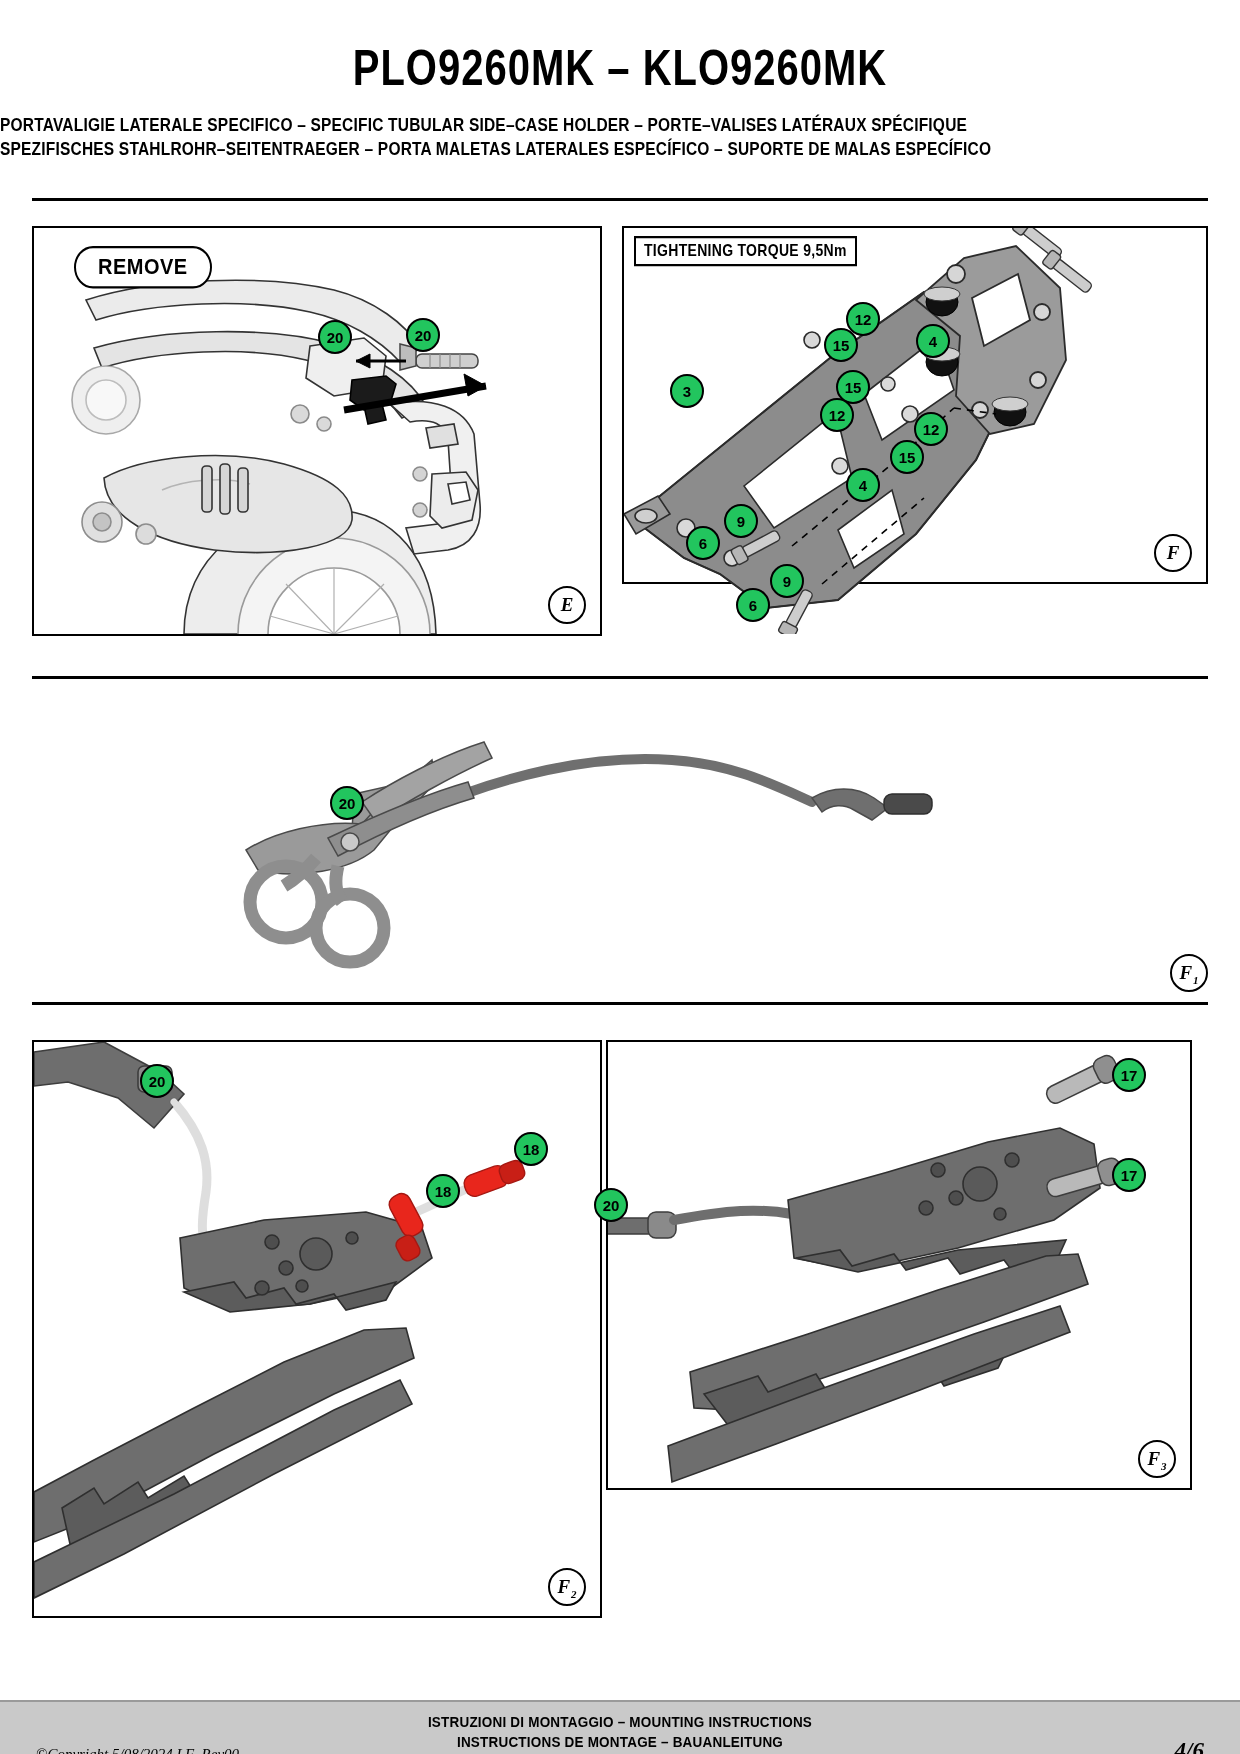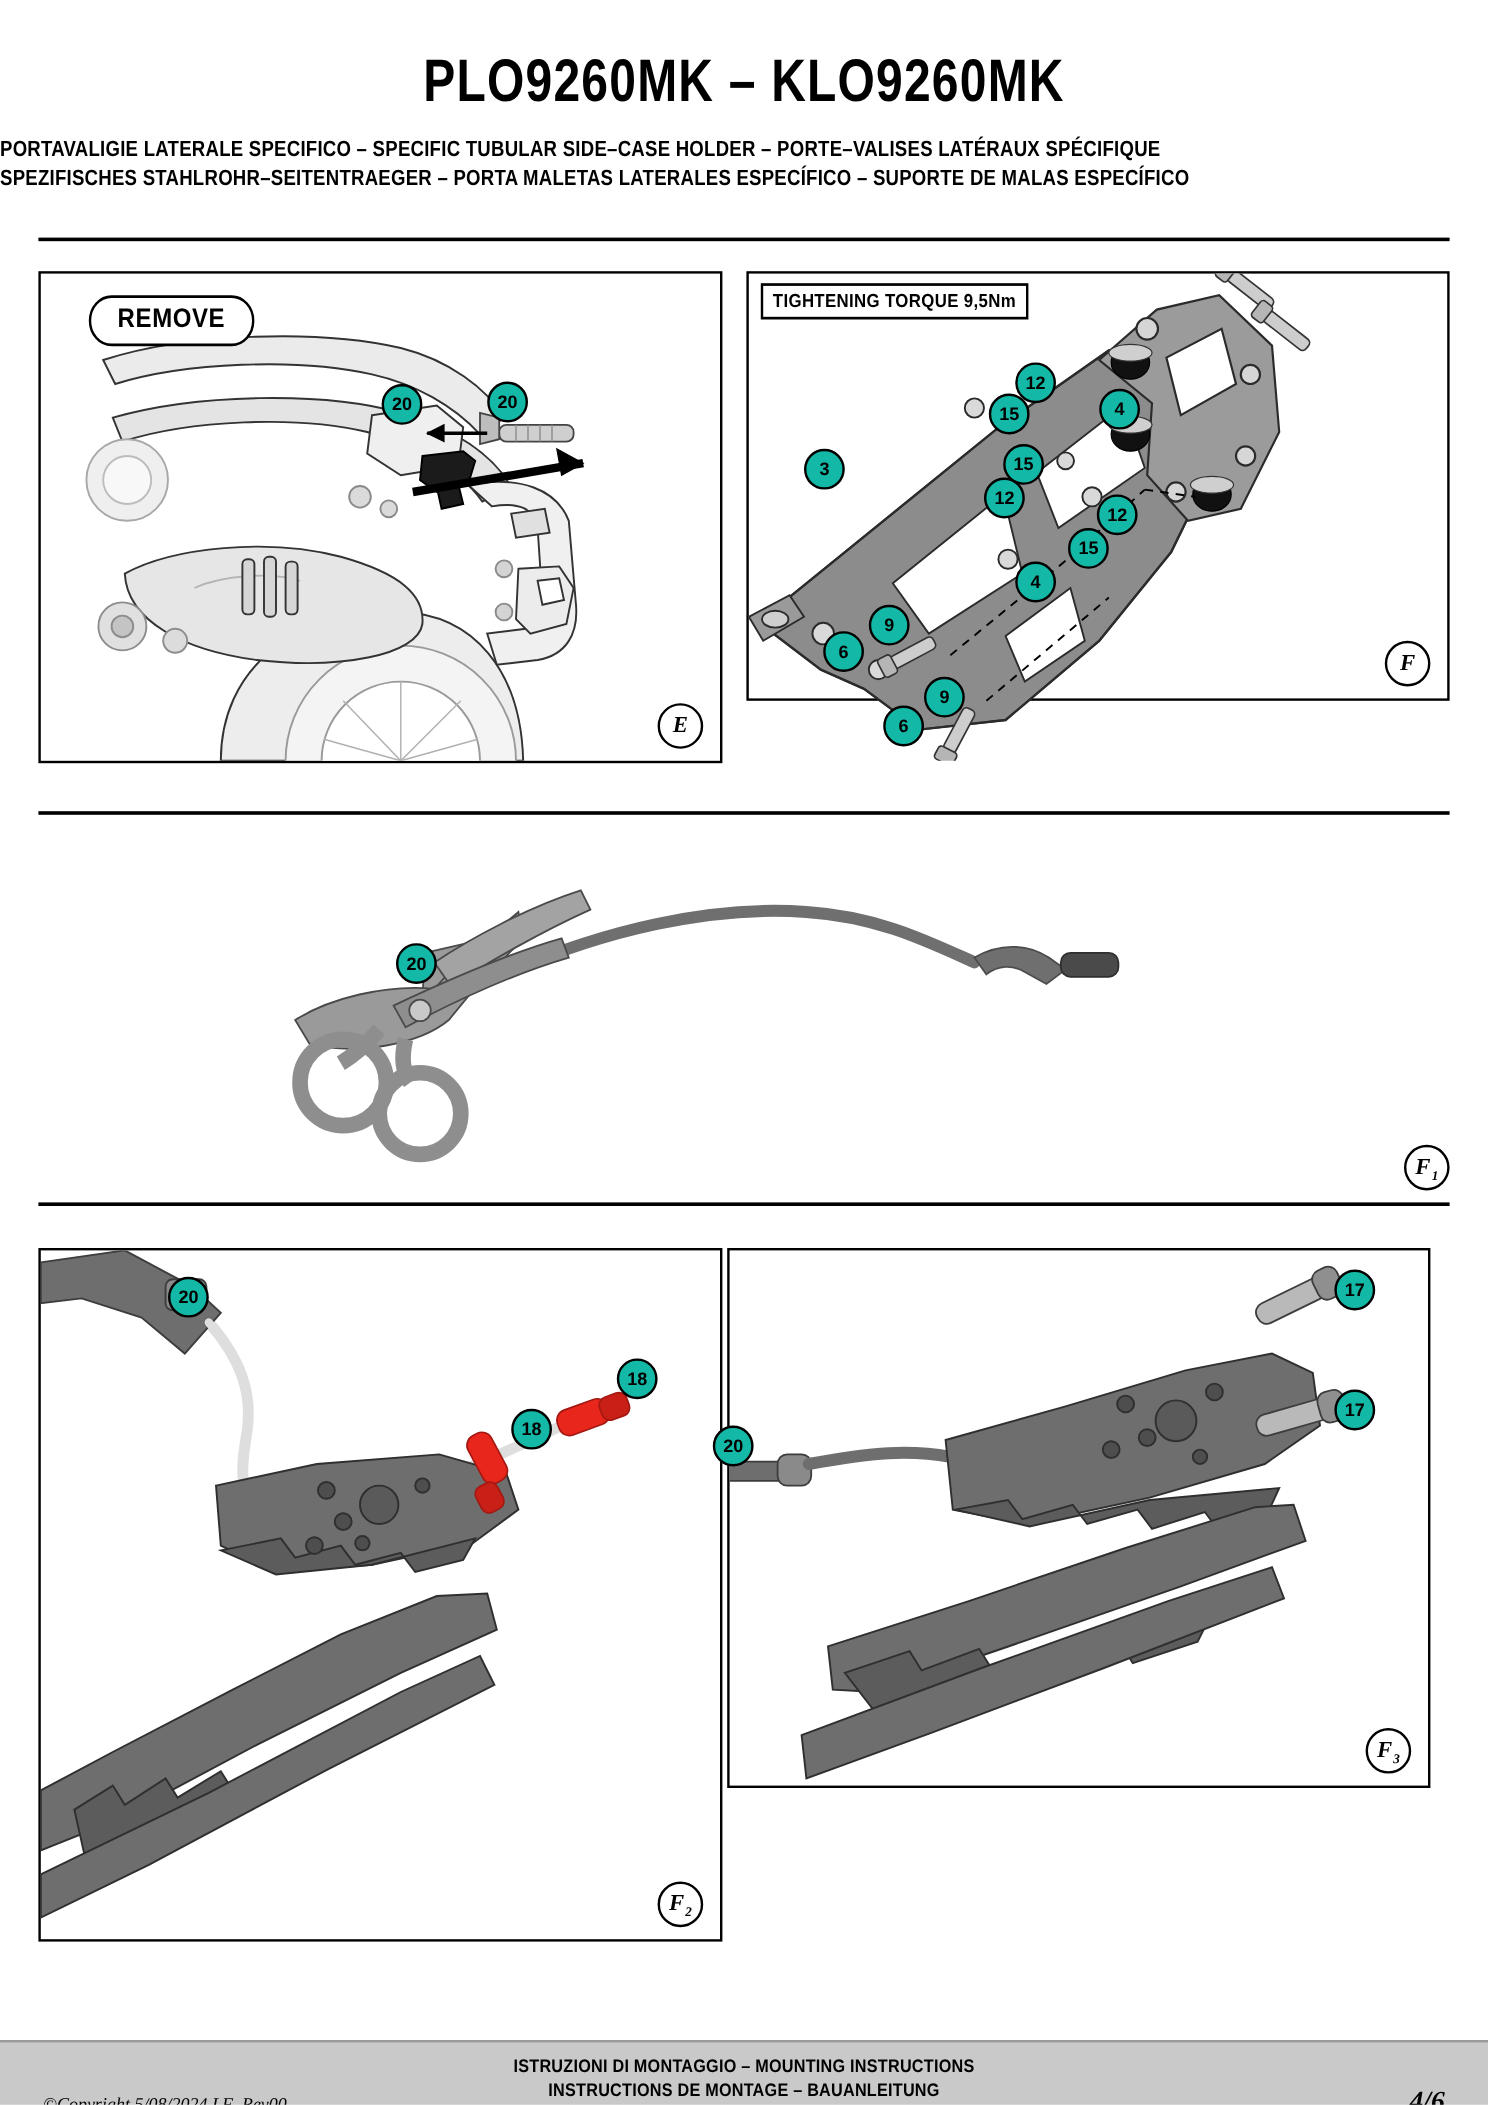--- a/index.html
+++ b/index.html
@@ -89,21 +89,21 @@
     transform:scaleY(1.12);
     transform-origin:left top;
   }
 
   
   .bub{
     position:absolute;
     width:30px;height:30px;
     border:2.5px solid #000;
     border-radius:50%;
-    background:#14b8a6;
+    background:#22c55e;
     display:flex;align-items:center;justify-content:center;
     font-size:15px;font-weight:bold;
     z-index:30;
   }
 
   
   .footer{
     position:absolute;
     left:0;right:0;bottom:0;
     height:92px;

